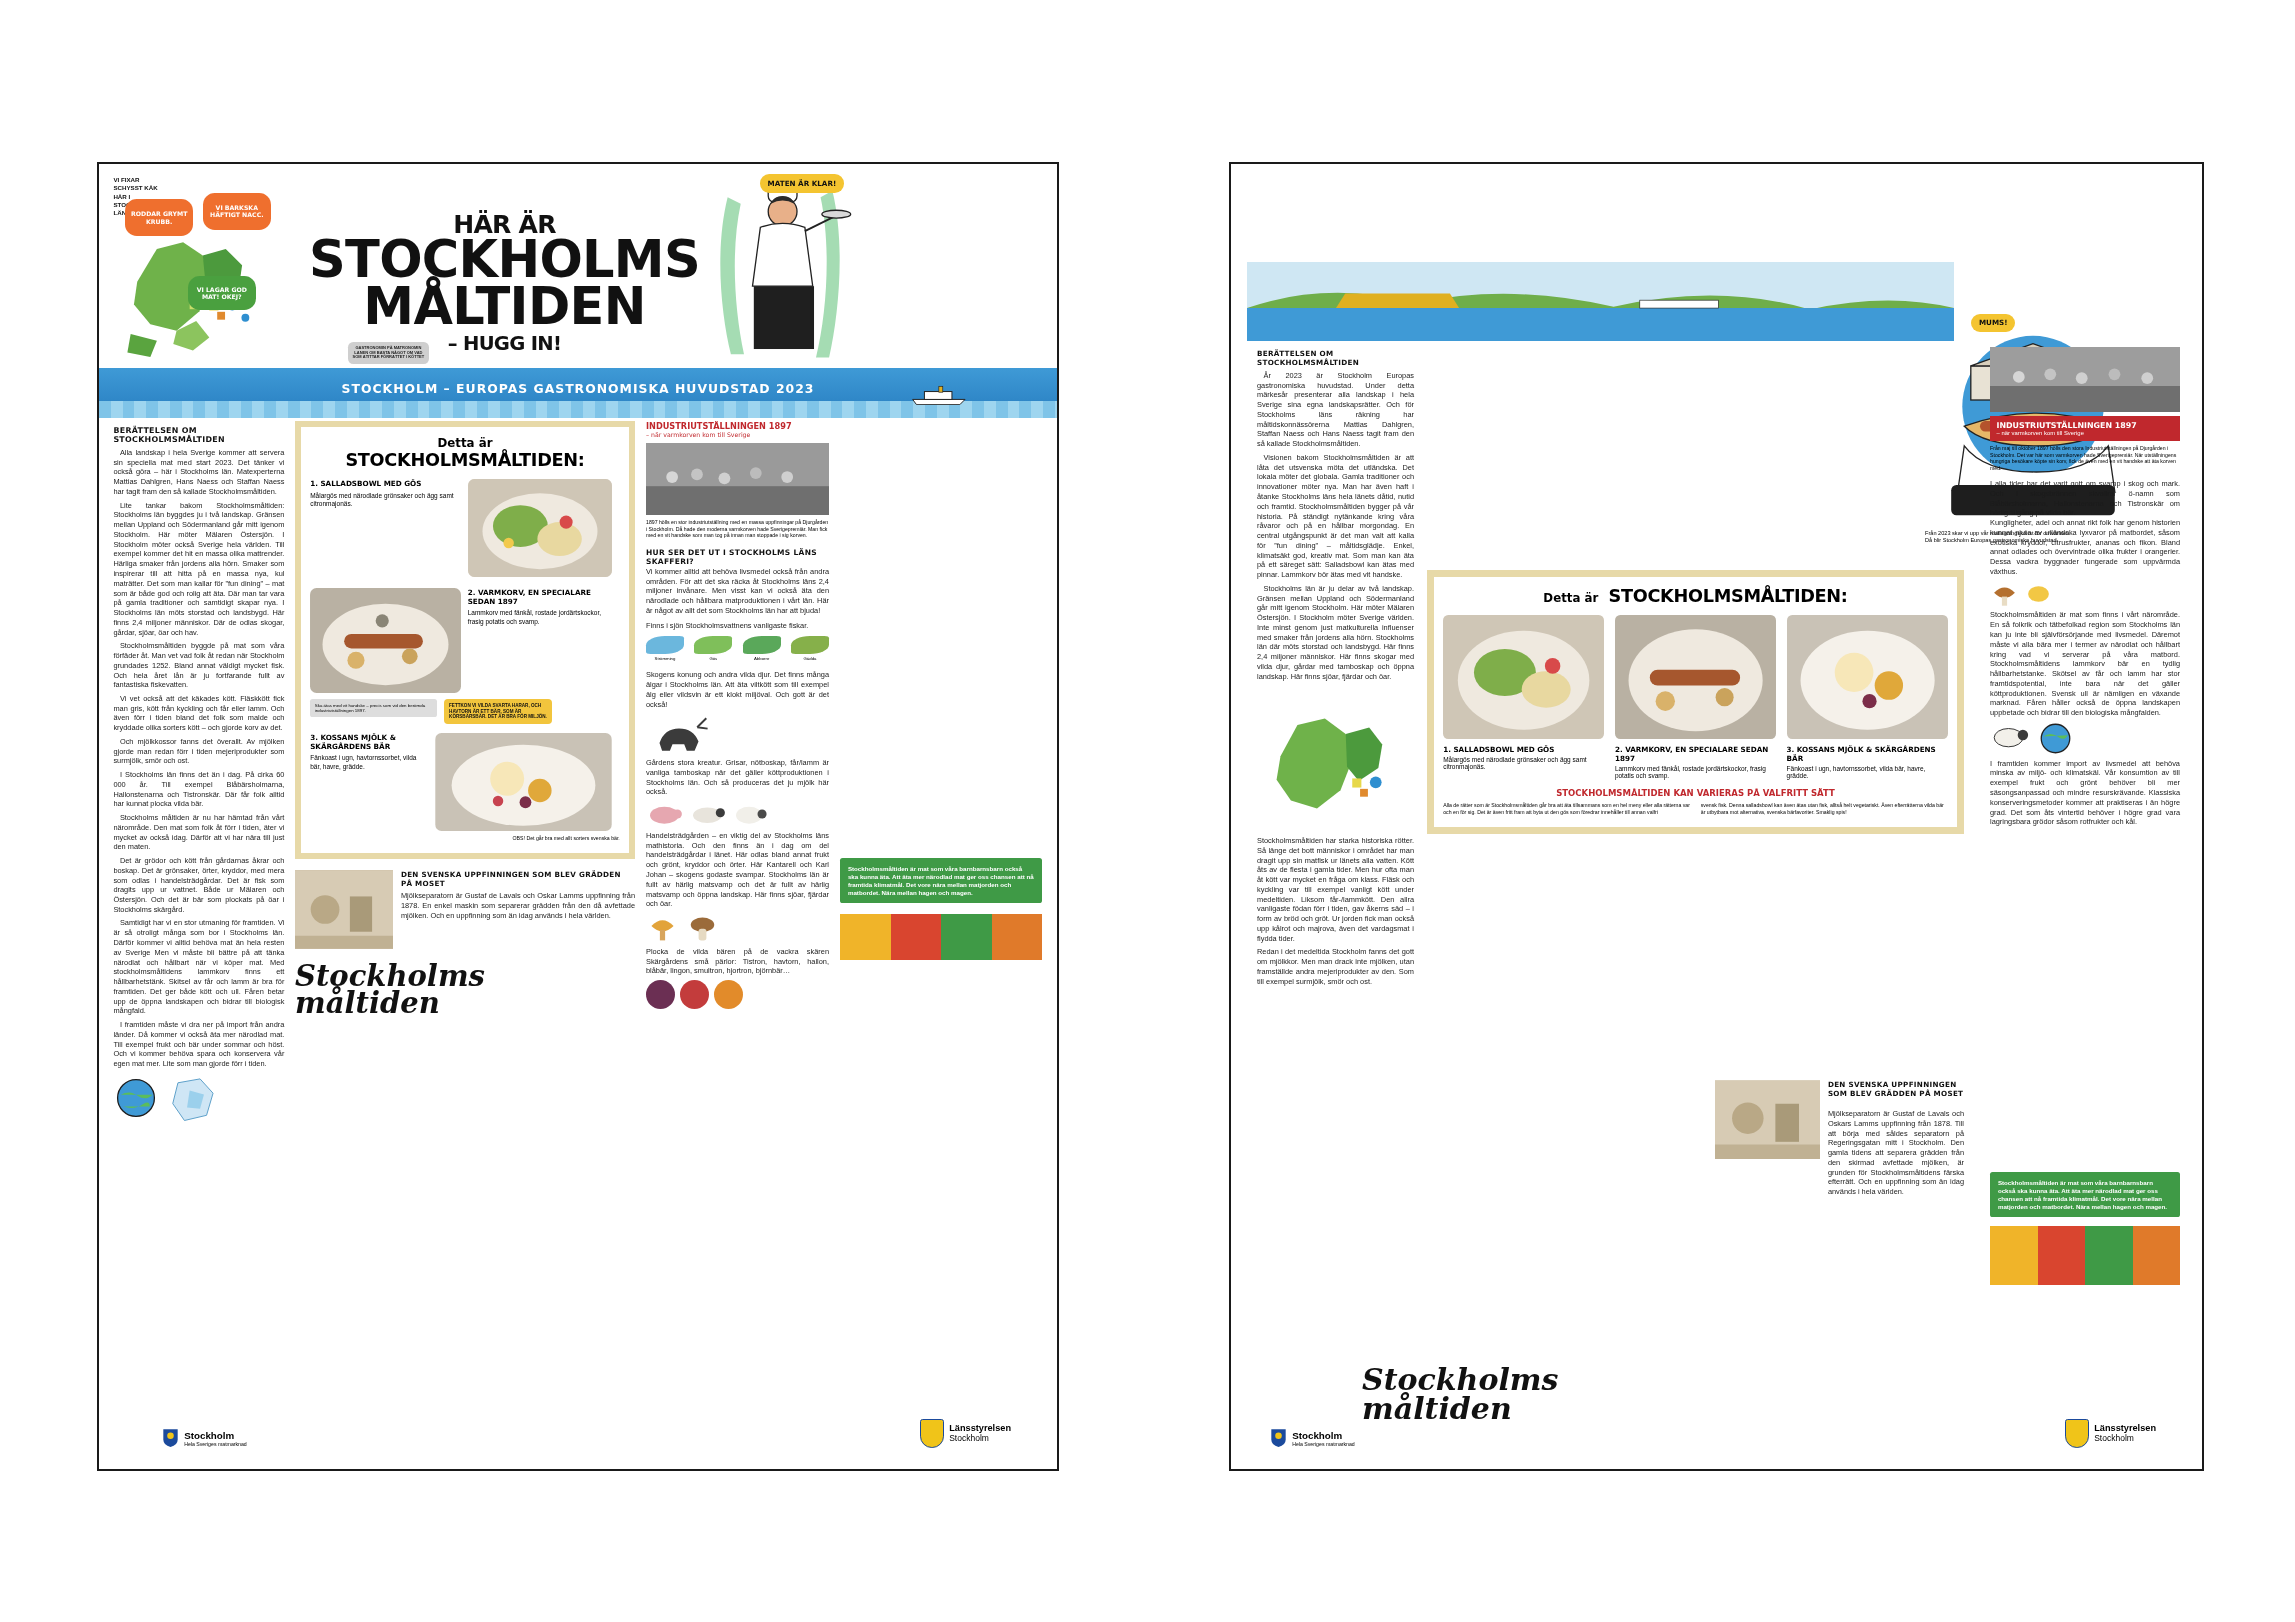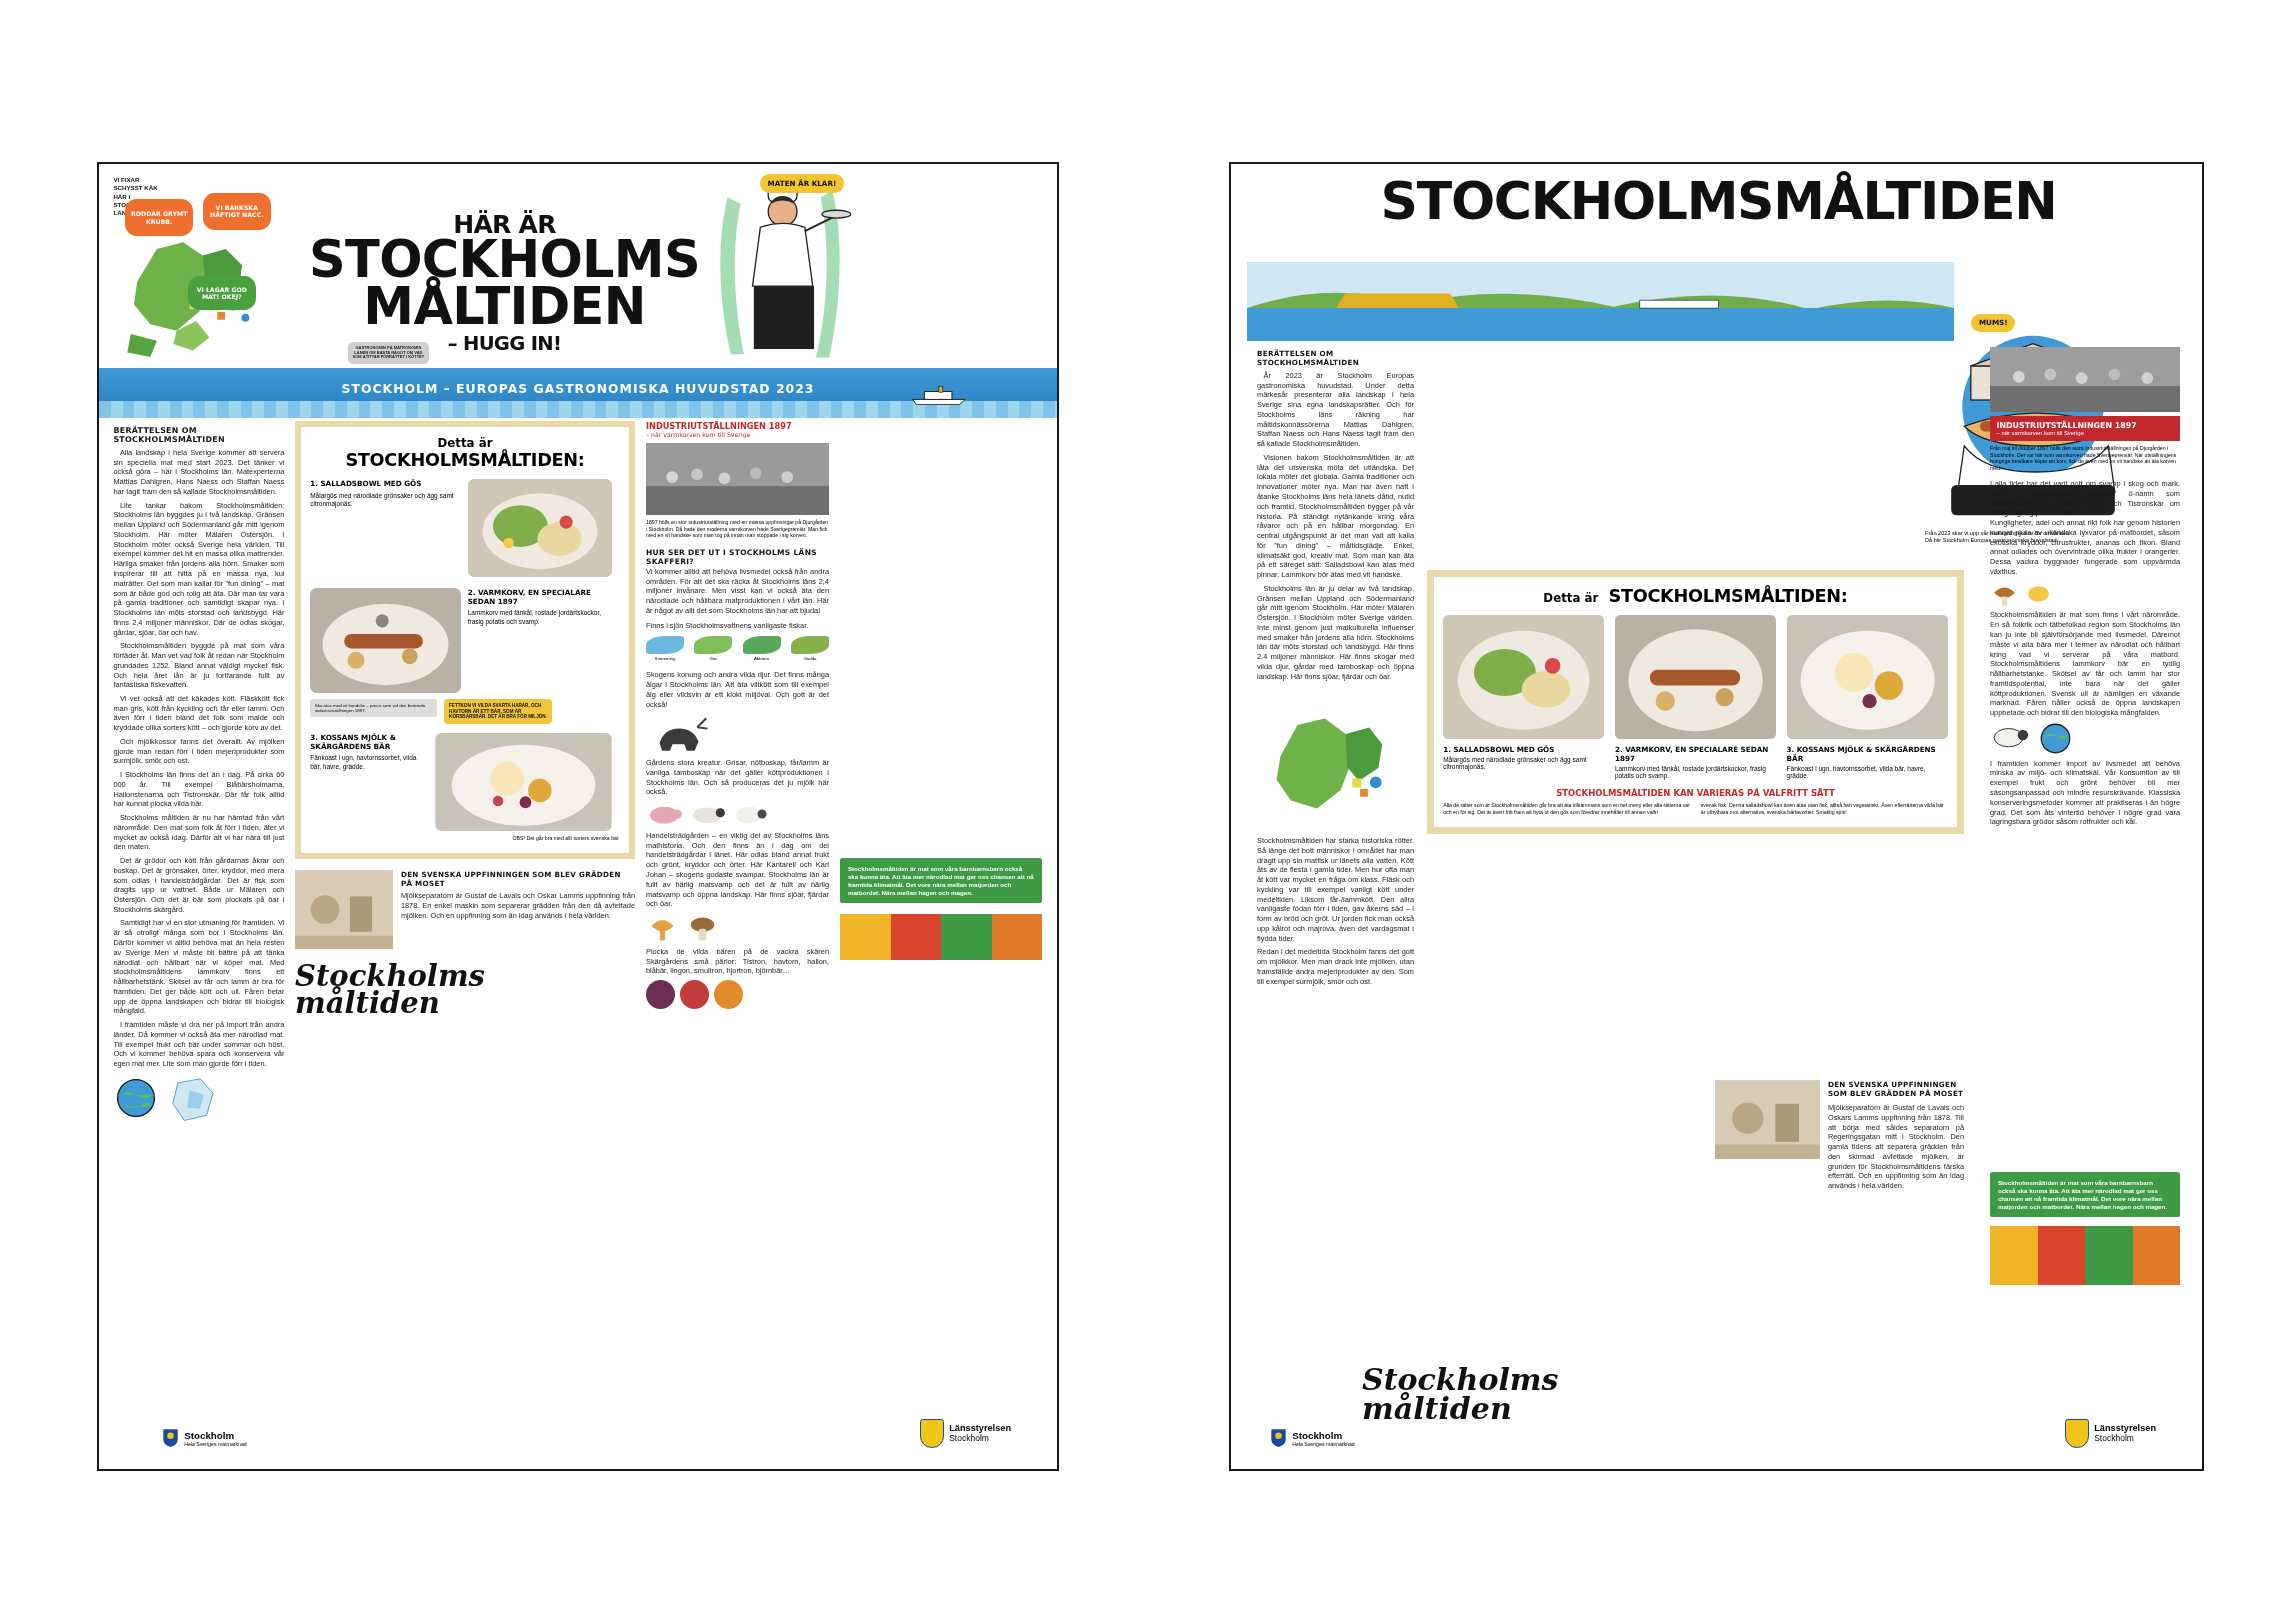--- a/index.html
+++ b/index.html
@@ -382,21 +382,20 @@
           <div style="font-size:9.2px;">Länsstyrelsen</div>
           <div style="font-size:8.5px;font-weight:normal;">Stockholm</div>
         </div>
       </div>
     </div>
   </div>
 
   <div class="page" id="page-right">
 
     <div id="r-title">
-      <div class="ttl t1">STOCKHOLMSMÅLTIDEN</div>
     </div>
 
     <div class="scene">
       <svg viewBox="0 0 1080 120" width="707" height="79" preserveAspectRatio="none" xmlns="http://www.w3.org/2000/svg">
         <rect width="1080" height="70" fill="#cfe7f3"></rect>
         <path d="M0 70 q120 -42 260 -8 q140 -30 300 6 q160 -36 300 4 q120 -26 220 -2 L1080 70Z" fill="#6fae4a"></path>
         <rect y="70" width="1080" height="50" fill="#3f9ad6"></rect>
         <path d="M150 48 h160 l14 22 h-188Z" fill="#e0b020"></path>
         <rect x="600" y="58" width="120" height="12" fill="#fff" stroke="#222" stroke-width="1"></rect>
       </svg>
@@ -548,21 +547,21 @@
       <div style="width:105px;height:79px;">
         <svg viewBox="0 0 160 120" width="105" height="79" xmlns="http://www.w3.org/2000/svg">
           <rect width="160" height="120" fill="#d7cbb4"></rect>
           <circle cx="50" cy="58" r="24" fill="#b9a886"></circle>
           <rect x="92" y="36" width="36" height="58" fill="#a99a79"></rect>
           <path d="M0 98 h160 v22 H0Z" fill="#c0b193"></path>
         </svg>
       </div>
       <div style="flex:1;">
         <div class="sec-h" style="font-size:7.2px;">DEN SVENSKA UPPFINNINGEN SOM BLEV GRÄDDEN PÅ MOSET</div>
-        <div class="body-t" style="margin-top:5px;">Mjölkseparatorn är Gustaf de Lavals och Oskars Lamms uppfinning från 1878. Till att börja med såldes separatorn på Regeringsgatan mitt i Stockholm. Den gamla tidens att separera grädden från den skirmad avfettade mjölken, är grunden för Stockholmsmåltidens färska efterrätt. Och en uppfinning som än idag används i hela världen.</div>
+        <div class="body-t" style="margin-top:11px;">Mjölkseparatorn är Gustaf de Lavals och Oskars Lamms uppfinning från 1878. Till att börja med såldes separatorn på Regeringsgatan mitt i Stockholm. Den gamla tidens att separera grädden från den skirmad avfettade mjölken, är grunden för Stockholmsmåltidens färska efterrätt. Och en uppfinning som än idag används i hela världen.</div>
       </div>
     </div>
 
     <div class="r-col" style="left:759px;top:1008px;width:190px;">
       <div class="green-box">Stockholmsmåltiden är mat som våra barnbarnsbarn också ska kunna äta. Att äta mer närodlad mat ger oss chansen att nå framtida klimatmål. Det vore nära mellan matjorden och matbordet. Nära mellan hagen och magen.</div>
       <div class="multicolor-bar" style="margin-top:9.2px;height:59px;">
         <div style="background:#f0b429;"></div>
         <div style="background:#d9452f;"></div>
         <div style="background:#3f9a46;"></div>
         <div style="background:#e07a2a;"></div>

